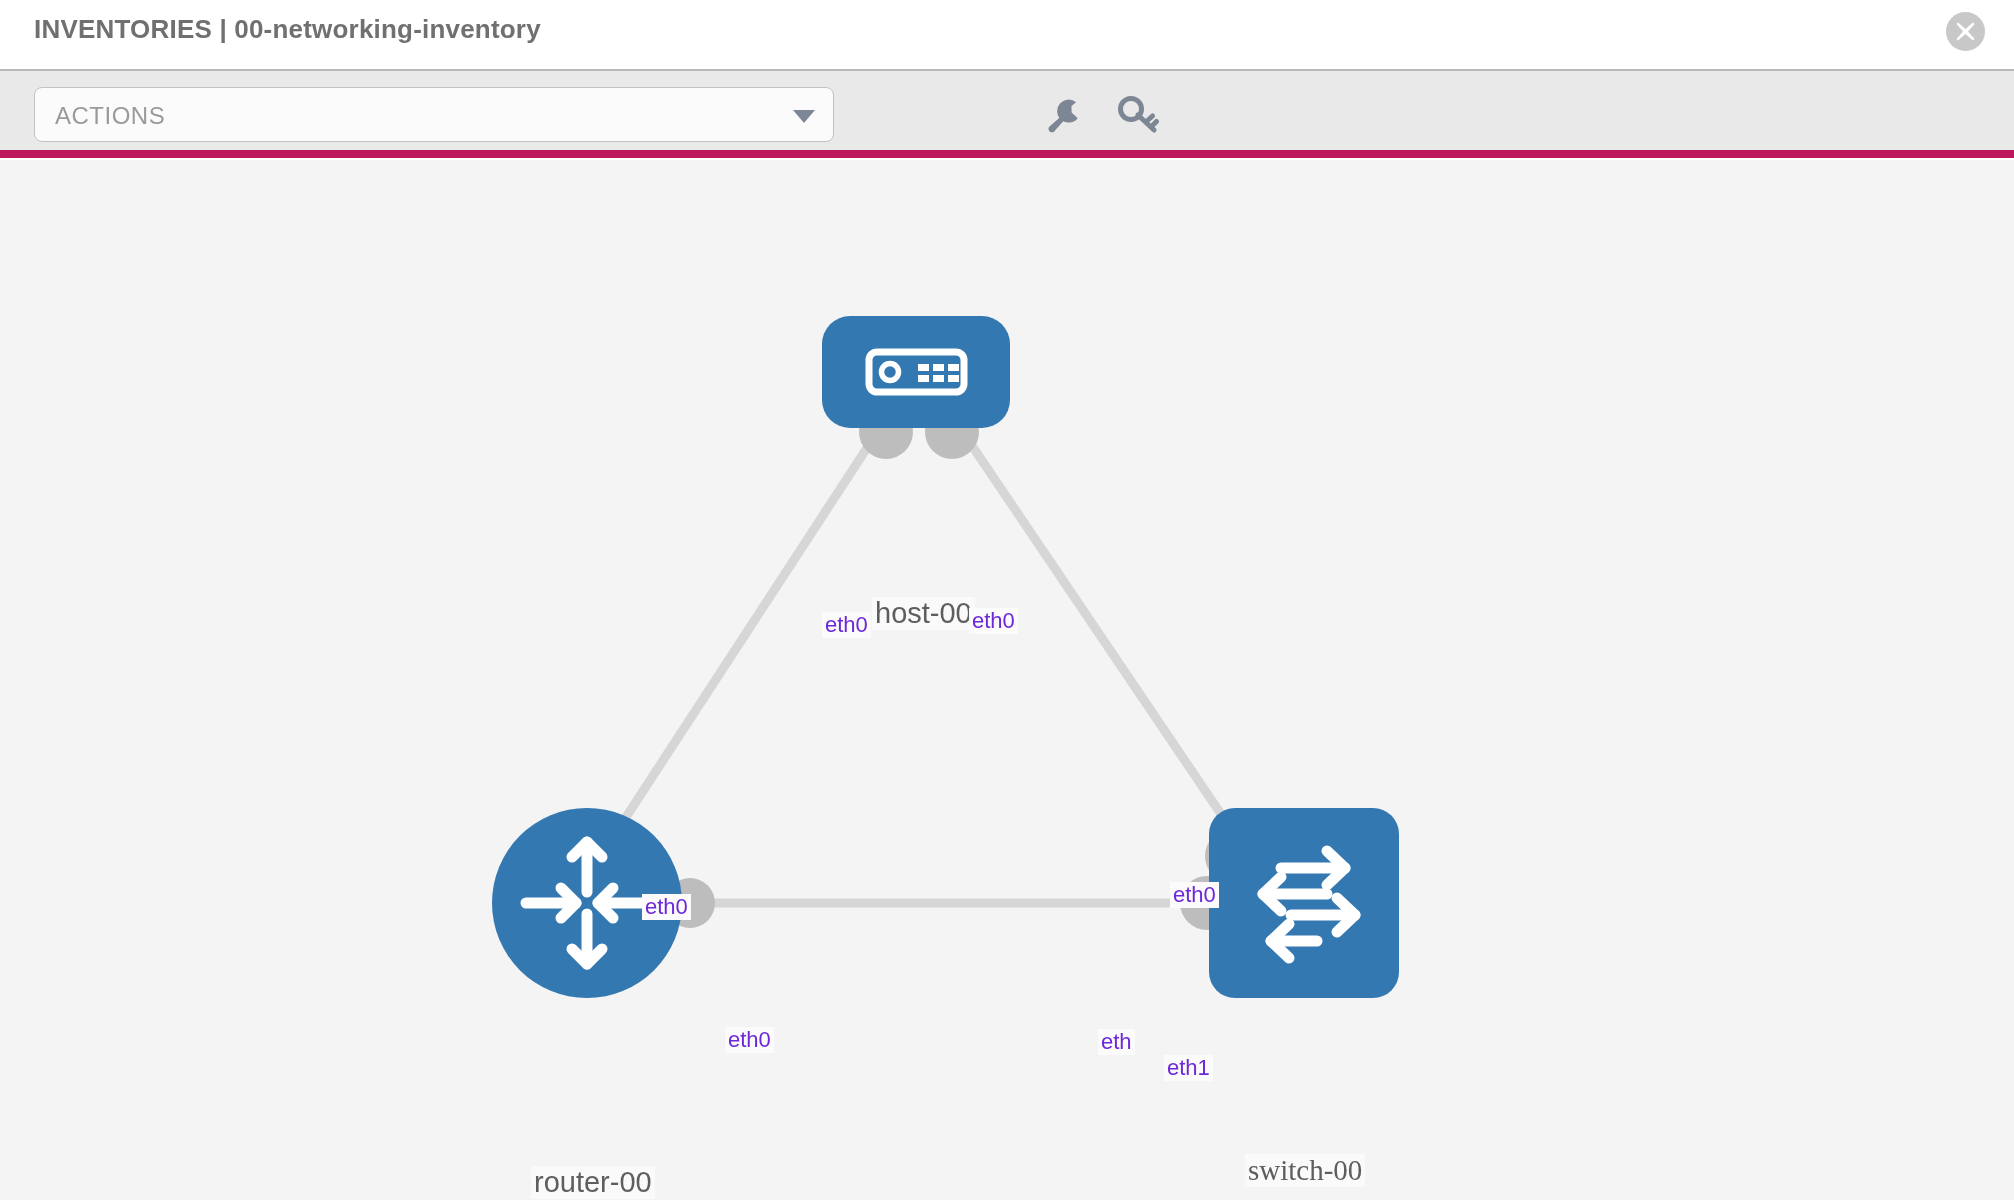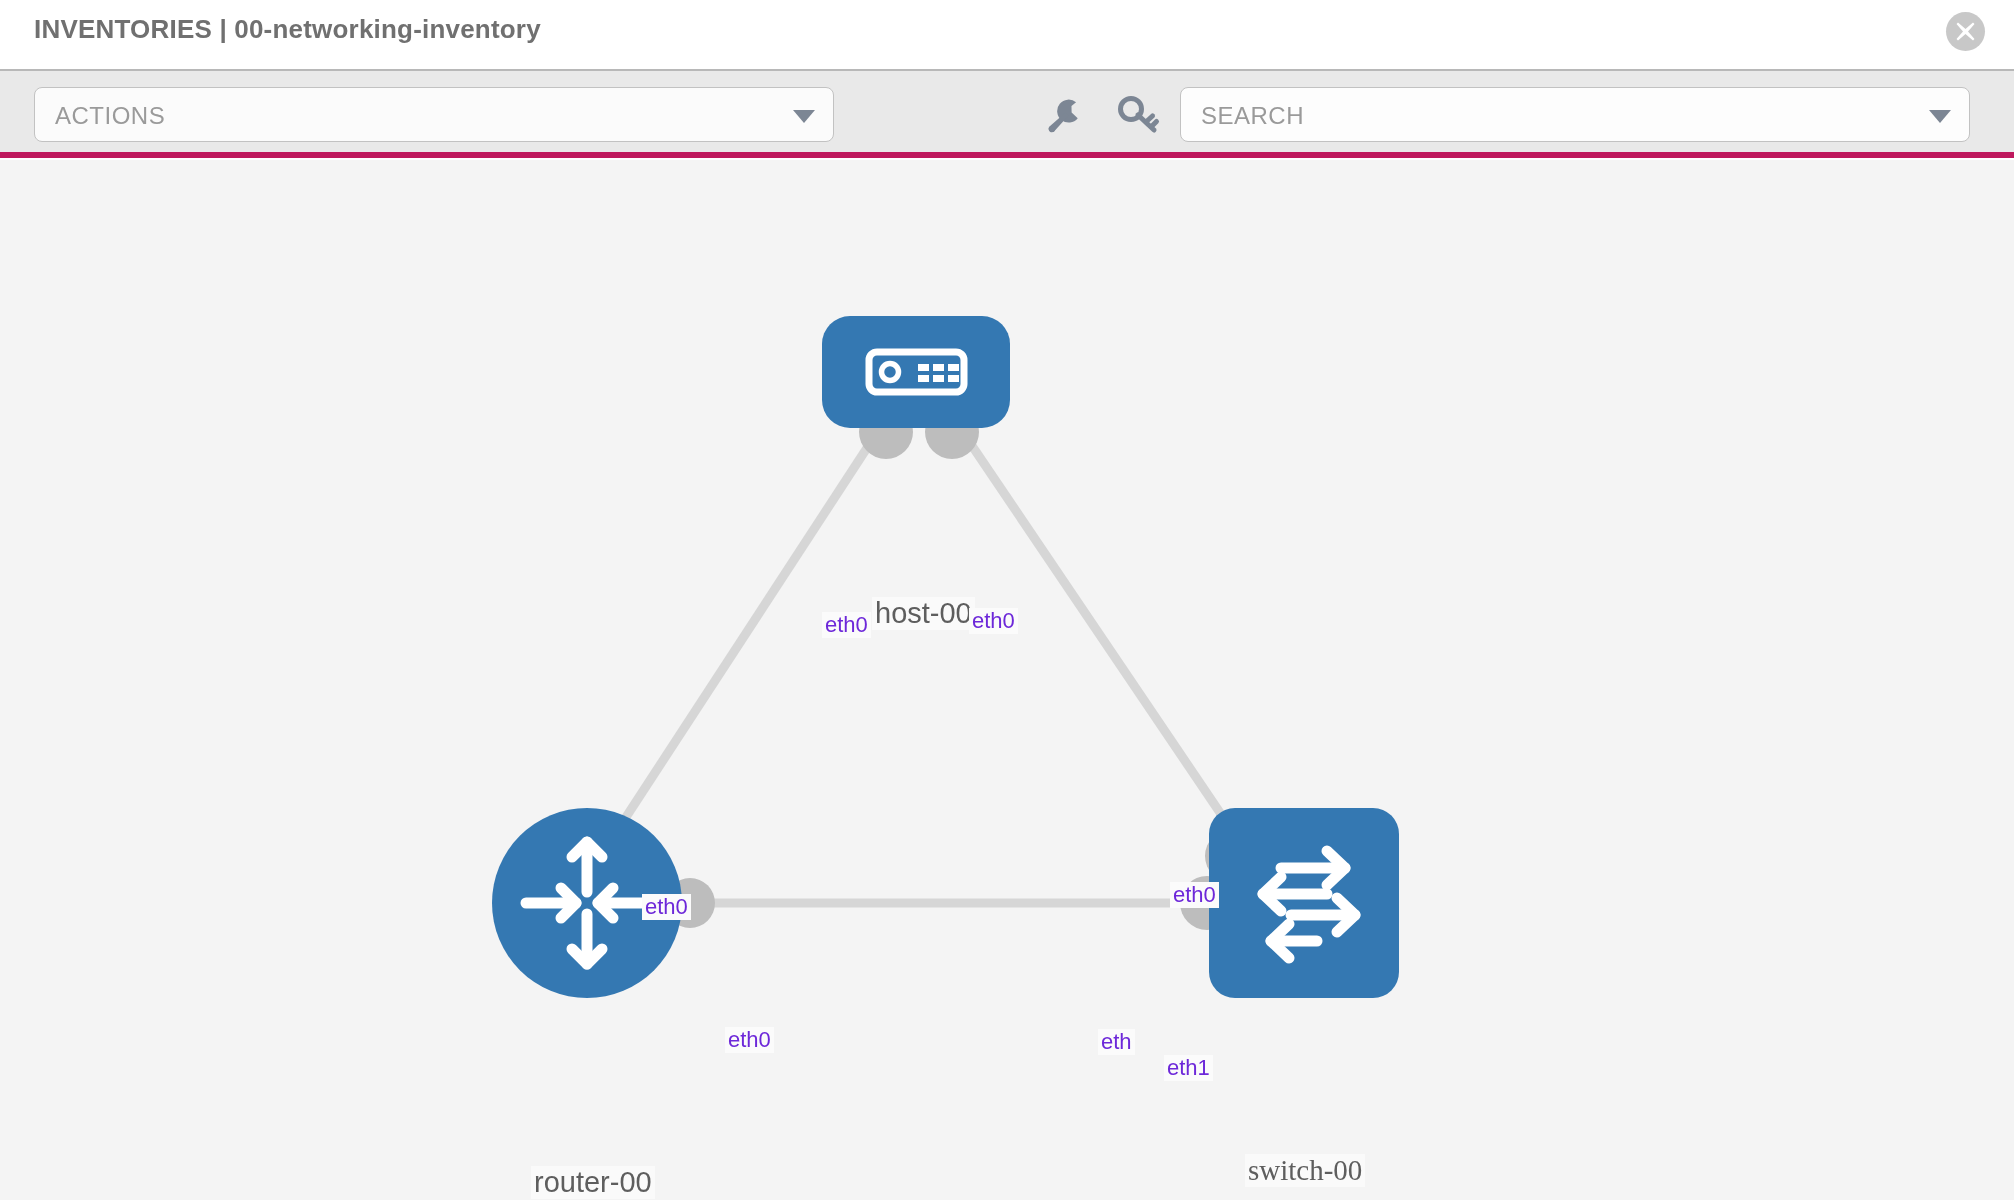--- a/index.html
+++ b/index.html
@@ -26,21 +26,21 @@
     position:absolute; right:29px; top:12px;
     width:39px; height:39px; border-radius:50%;
     background:#c8c8c8; cursor:pointer;
   }
   .close-btn svg { display:block; width:39px; height:39px; }
 
   
   .toolbar {
     position:absolute; left:0; top:71px; width:2014px; height:87px;
     background:#e9e9e9;
-    border-bottom: 6px solid #be185d;
+    border-bottom: 8px solid #be185d;
   }
   .actions-select {
     position:absolute; left:34px; top:16px;
     width:800px; height:55px;
     background:#fbfbfb;
     border:1px solid #c2c2c2; border-radius:8px;
     cursor:pointer;
   }
   .actions-select .lbl {
     position:absolute; left:20px; top:14px;
@@ -155,24 +155,20 @@
 
     <div class="icon-btn" id="key-btn">
       <svg width="46" height="40" viewBox="0 0 46 40" xmlns="http://www.w3.org/2000/svg">
         <circle cx="14" cy="14" r="10.5" fill="none" stroke="#7c8694" stroke-width="5"></circle>
         <path d="M21 20 L37 35" stroke="#7c8694" stroke-width="5" stroke-linecap="round"></path>
         <path d="M30 26 L35.5 21" stroke="#7c8694" stroke-width="5" stroke-linecap="round"></path>
         <path d="M35 31 L39.5 26.5" stroke="#7c8694" stroke-width="5" stroke-linecap="round"></path>
       </svg>
     </div>
 
-    <div class="search-select">
-      <span class="lbl">SEARCH</span>
-      <span class="caret"></span>
-    </div>
   </div>
 
   <div class="canvas">
 
     <svg class="topo" viewBox="0 0 2014 1040" xmlns="http://www.w3.org/2000/svg">
 
       <g>
         <line x1="880" y1="268" x2="598" y2="700" stroke="#d6d6d6" stroke-width="9"></line>
         <line x1="960" y1="268" x2="1252" y2="700" stroke="#d6d6d6" stroke-width="9"></line>
         <line x1="670" y1="743" x2="1215" y2="743" stroke="#d6d6d6" stroke-width="9"></line>

